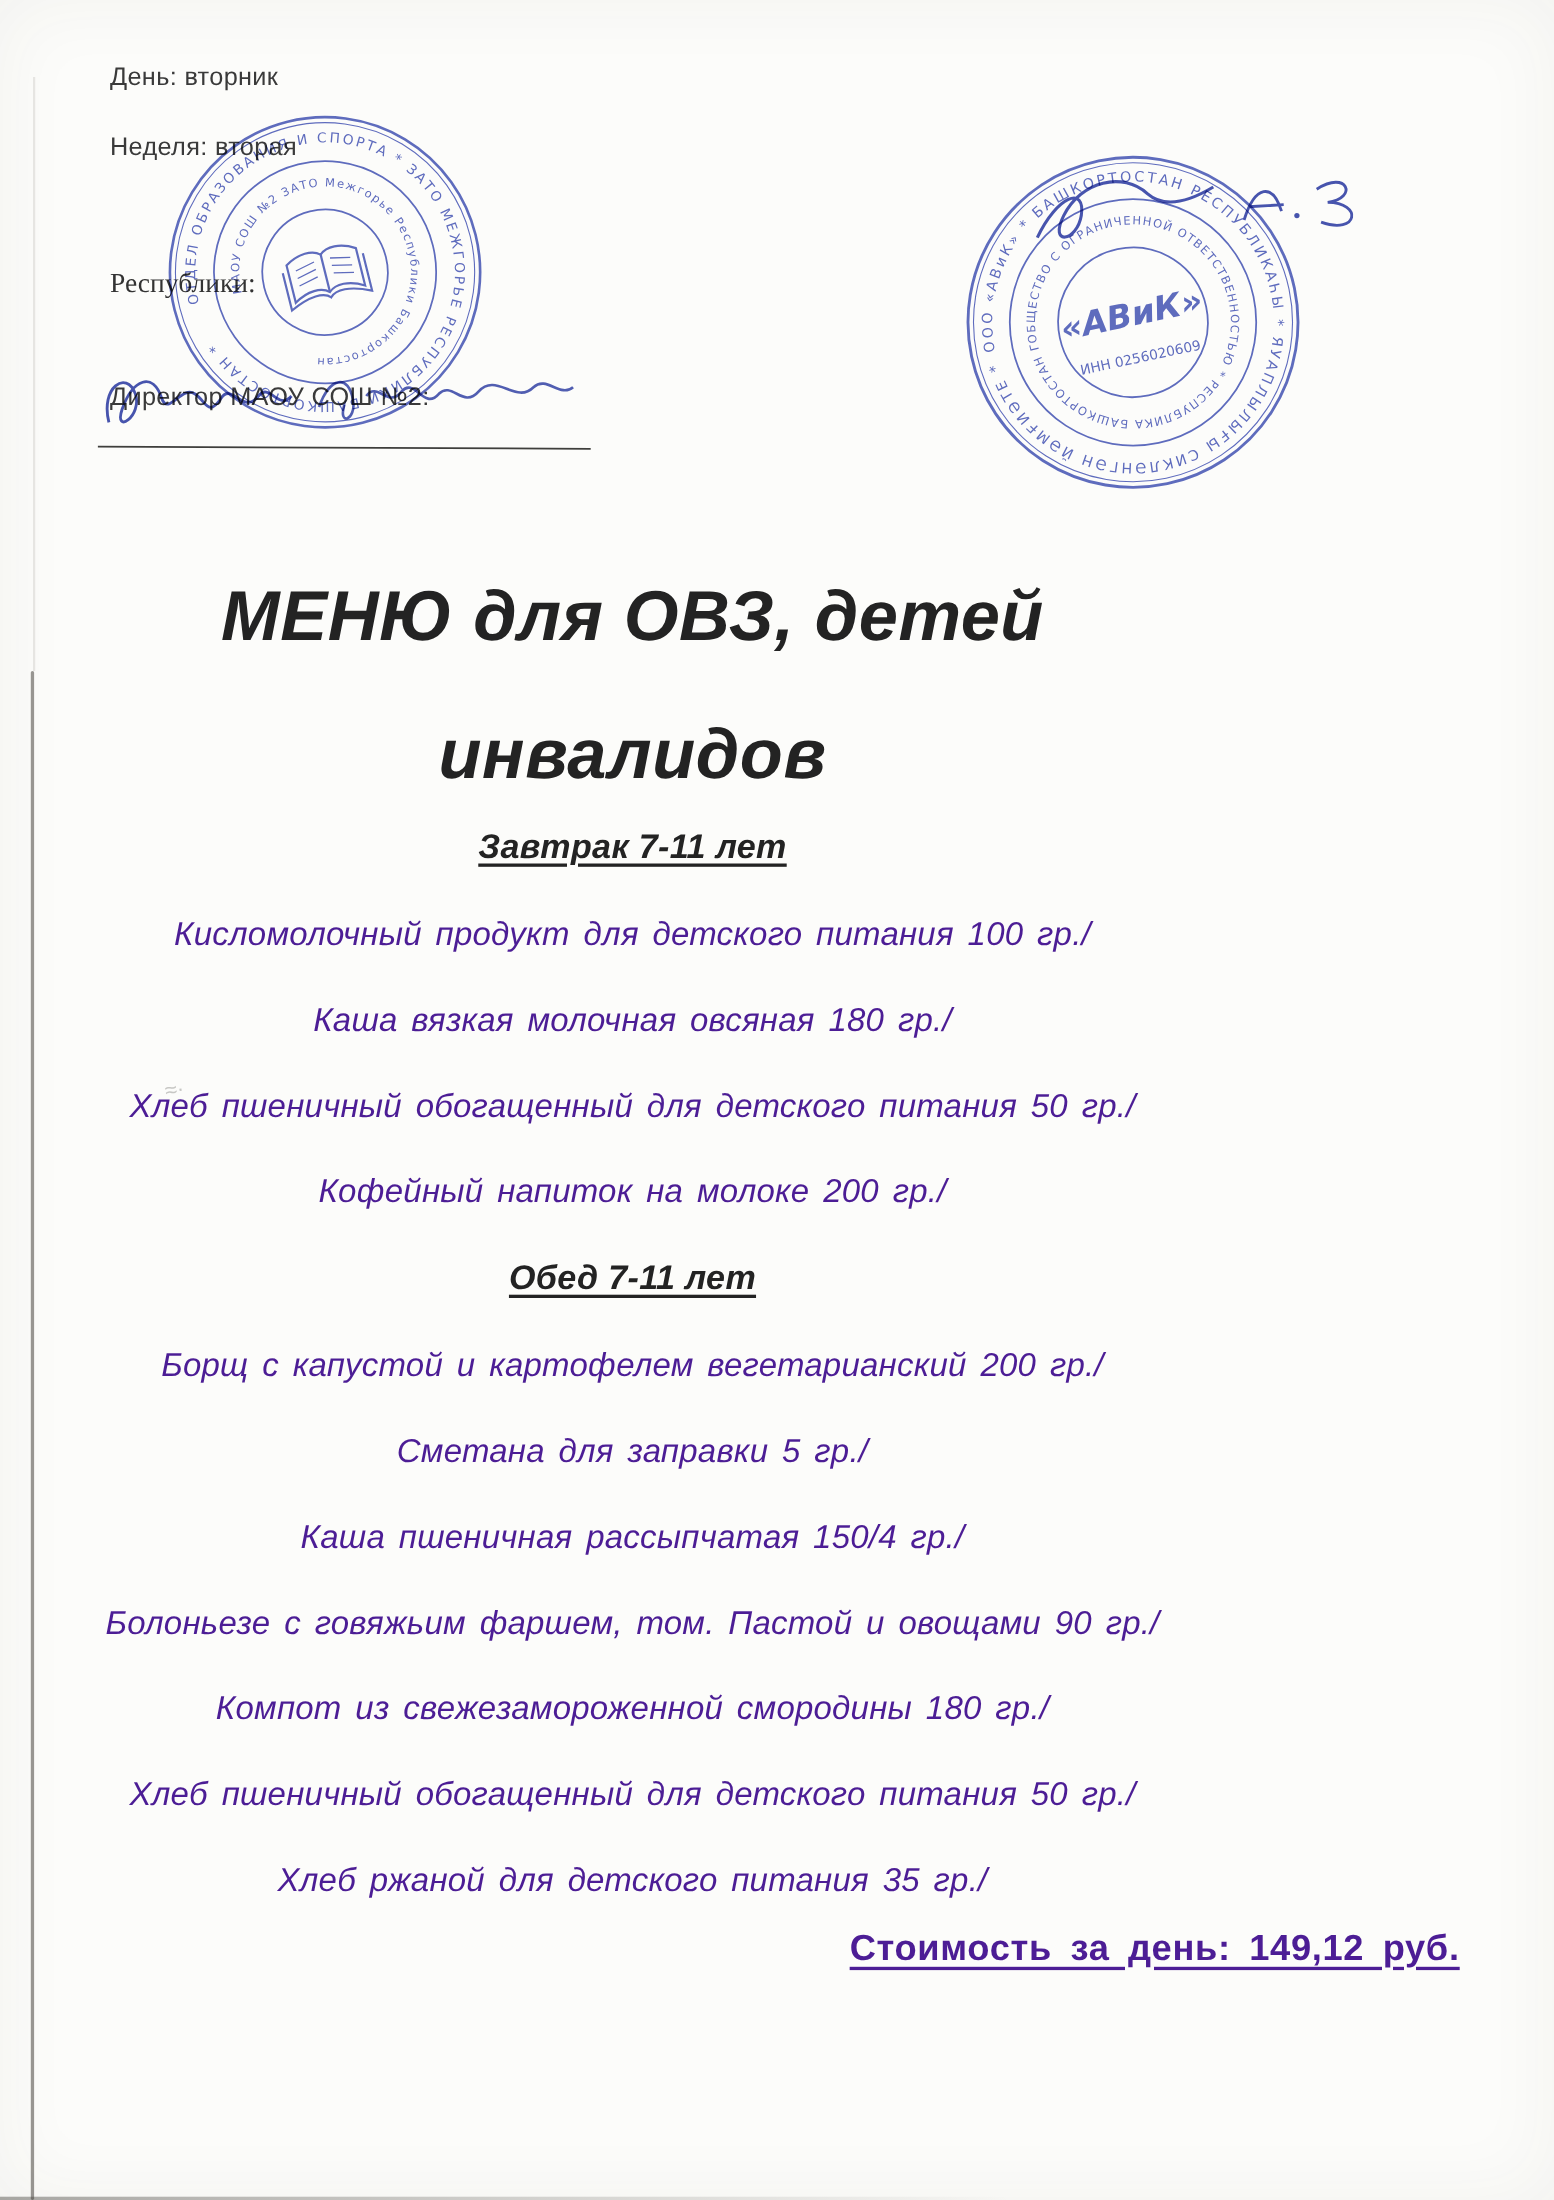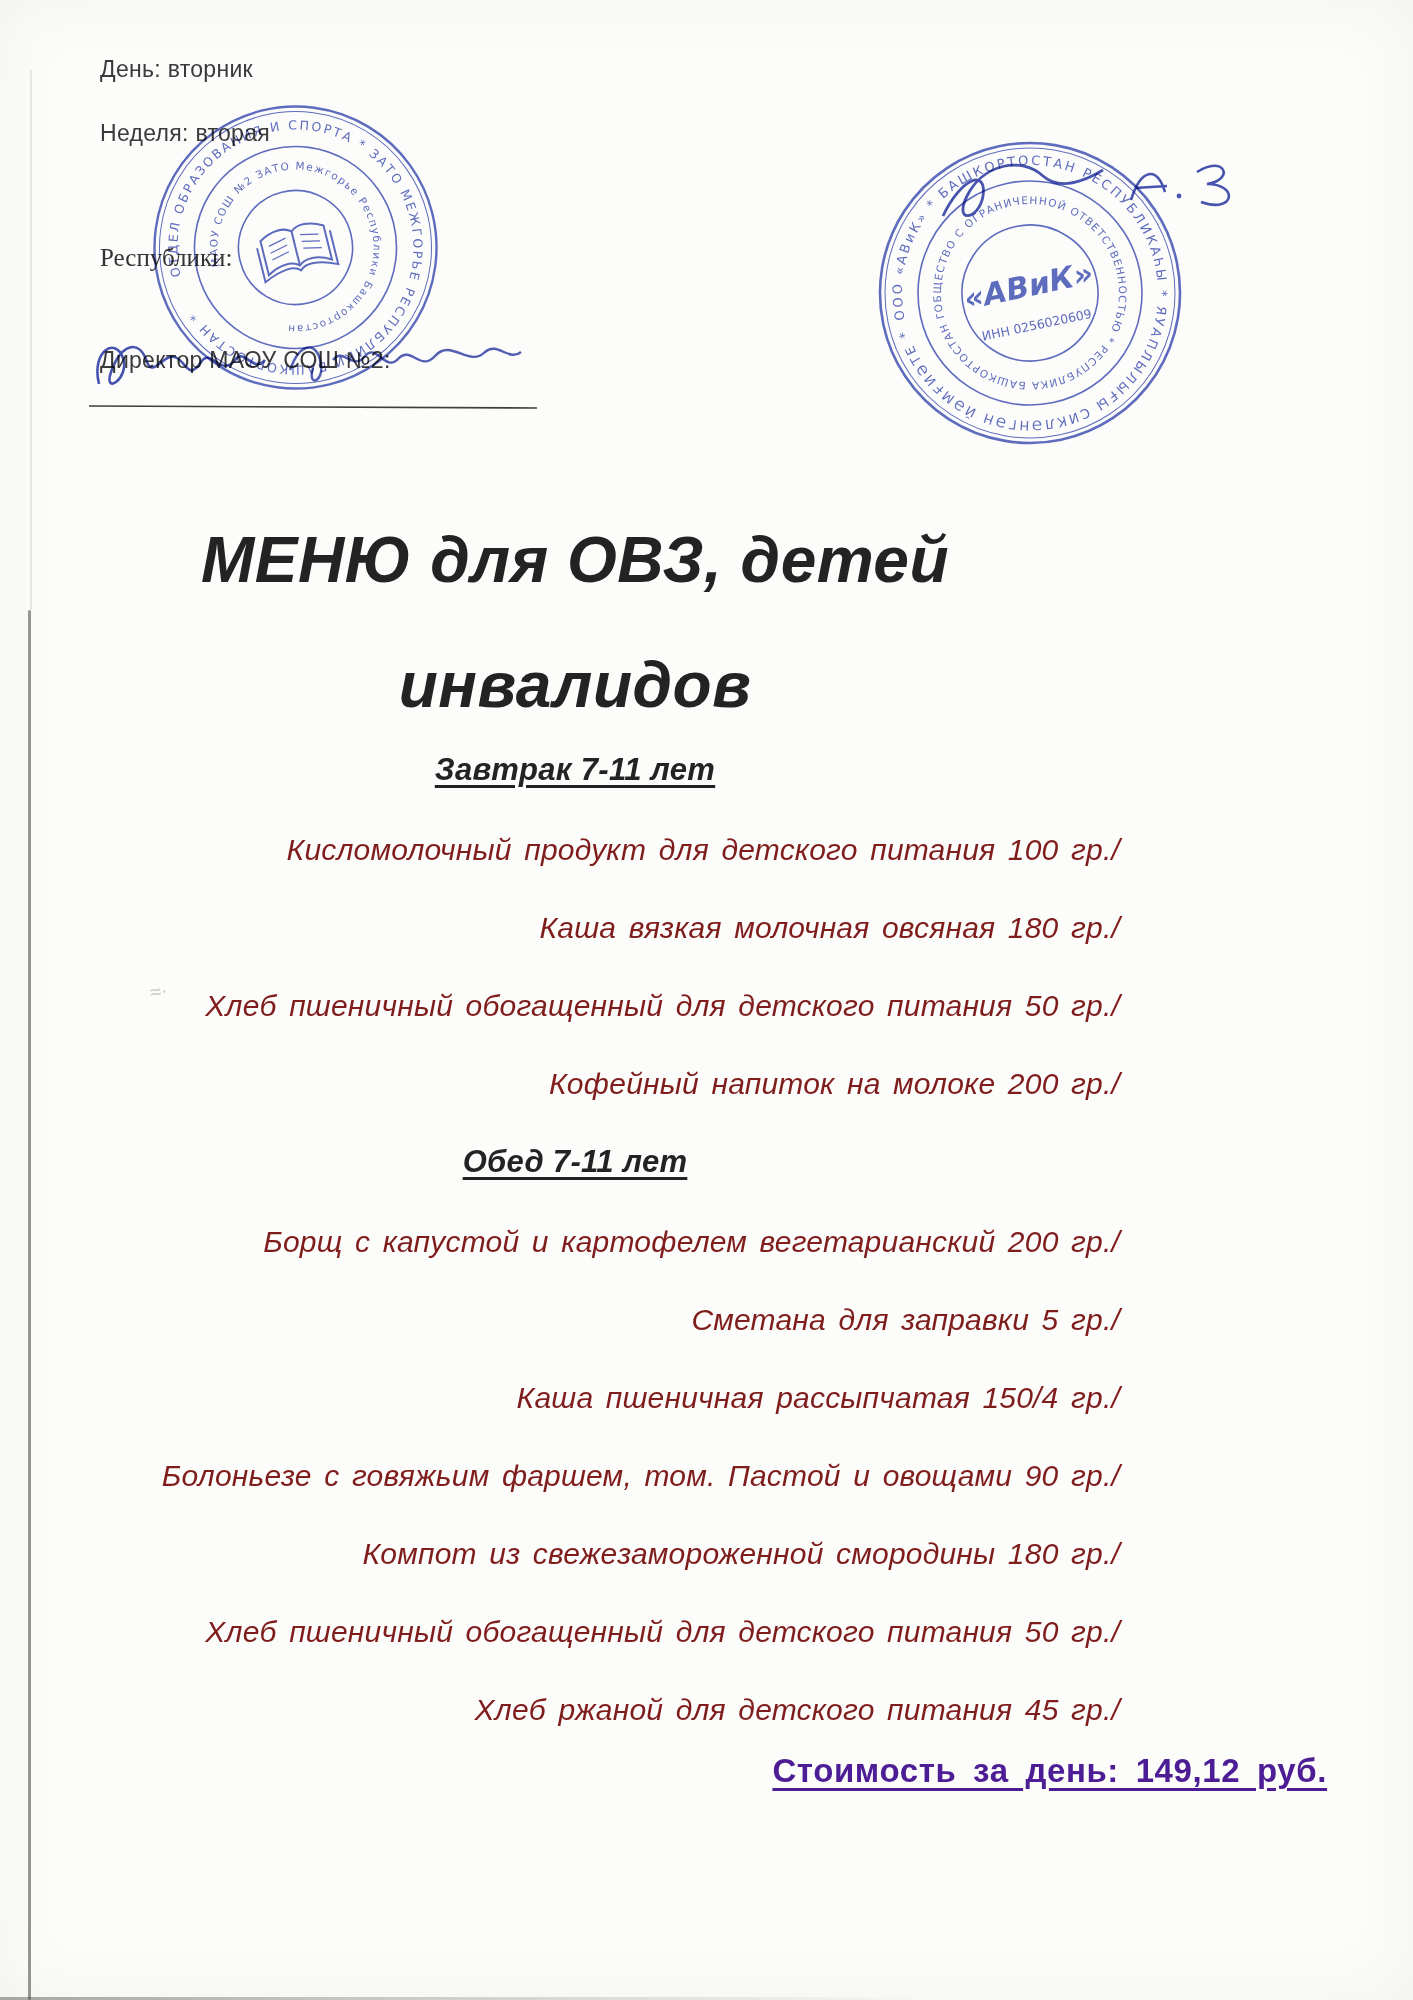--- a/index.html
+++ b/index.html
@@ -23,22 +23,22 @@
   }
   .menu{
     left:30px;top:752px;width:1090px;text-align:center;font-style:italic;
   }
   .menu-heading{
     font-size:31px;font-weight:bold;color:#232323;
     text-decoration:underline;text-decoration-thickness:2.5px;text-underline-offset:5px;
     margin:0 0 44px 0;letter-spacing:.3px;
   }
   .menu-item{
-    font-size:30px;color:#7f1d1d;margin:0 0 42px 0;
-    word-spacing:4px;letter-spacing:.2px;line-height:36px;text-align:right;
+    font-size:30px;color:#4c1d95;margin:0 0 42px 0;
+    word-spacing:4px;letter-spacing:.2px;line-height:36px;
   }
   .cost{
     top:1752px;right:86px;
     font-size:33px;font-weight:bold;color:#4c1d95;
     letter-spacing:.6px;word-spacing:7px;
     text-decoration:underline;text-decoration-thickness:3px;text-underline-offset:6px;
   }
   .stamp{mix-blend-mode:multiply;opacity:.82;}
   .stamp text{font-family:"DejaVu Sans",sans-serif;fill:#3c4cb4;}
   .sig{mix-blend-mode:multiply;}
@@ -137,18 +137,18 @@
     <div class="menu-item">Хлеб пшеничный обогащенный для детского питания 50 гр./</div>
     <div class="menu-item">Кофейный напиток на молоке 200 гр./</div>
 
     <div class="menu-heading">Обед 7-11 лет</div>
     <div class="menu-item">Борщ с капустой и картофелем вегетарианский  200 гр./</div>
     <div class="menu-item">Сметана для заправки 5 гр./</div>
     <div class="menu-item">Каша пшеничная рассыпчатая 150/4 гр./</div>
     <div class="menu-item">Болоньезе с говяжьим фаршем, том. Пастой и овощами 90 гр./</div>
     <div class="menu-item">Компот из свежезамороженной смородины 180 гр./</div>
     <div class="menu-item">Хлеб пшеничный обогащенный для детского питания 50 гр./</div>
-    <div class="menu-item">Хлеб ржаной для детского питания 45 гр./</div>
+    <div class="menu-item">Хлеб ржаной для детского питания 35 гр./</div>
   </div>
 
   <div class="abs cost">Стоимость за день: 149,12 руб.</div>
 
 </div>
 
 </body></html>

